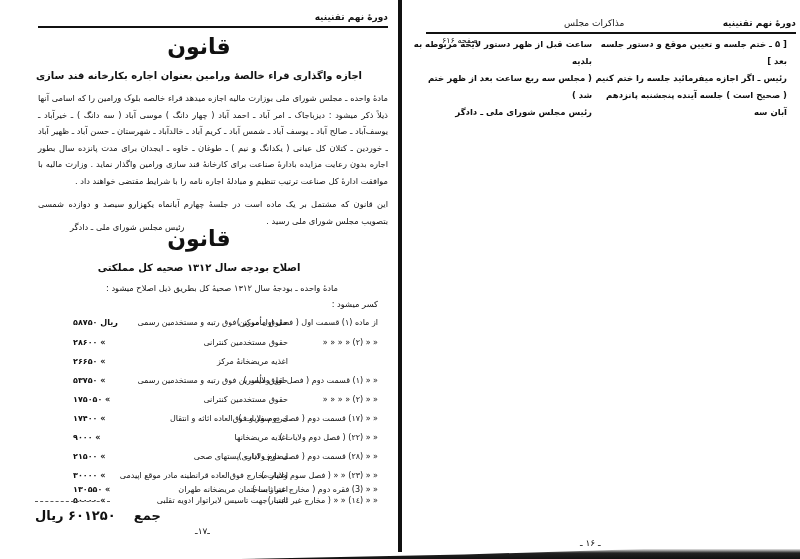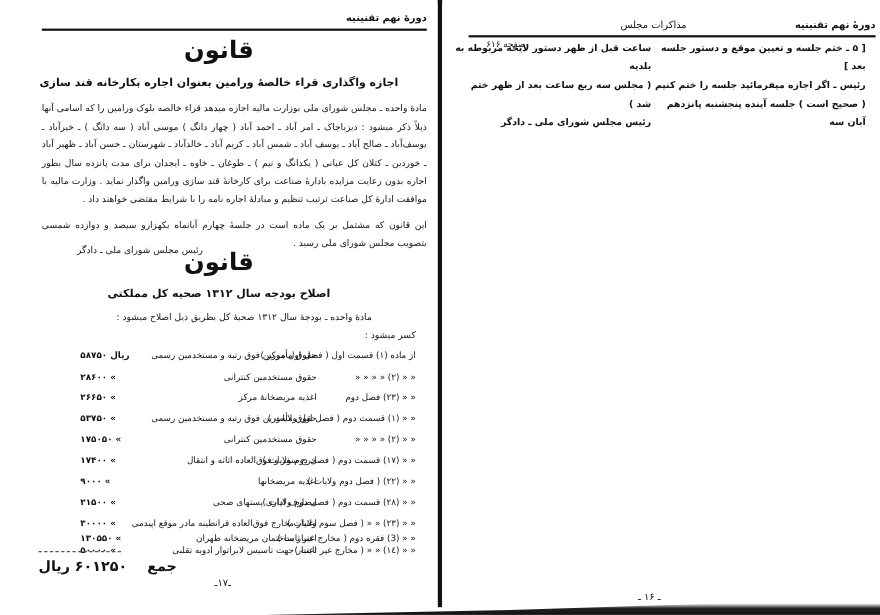--- a/index.html
+++ b/index.html
@@ -60,21 +60,20 @@
       <span class="ref">از ماده (۱) قسمت اول ( فصل اول مرکز )</span>
       <span class="desc">حقوق مأمورین فوق رتبه و مستخدمین رسمی</span>
       <span class="amt">۵۸۷۵۰ ریال</span>
     </div>
     <div class="tbl-row rtl" style="top:338px;">
       <span class="ref">« « (۲) « « « «</span>
       <span class="desc">حقوق مستخدمین کنترانی</span>
       <span class="amt">۲۸۶۰۰ «</span>
     </div>
     <div class="tbl-row rtl" style="top:357px;">
-      <span class="ref">« « (۲۳) فصل دوم</span>
       <span class="desc">اغذیه مریضخانهٔ مرکز</span>
       <span class="amt">۲۶۶۵۰ «</span>
     </div>
     <div class="tbl-row rtl" style="top:376px;">
       <span class="ref">« « (۱) قسمت دوم ( فصل اول ولایات )</span>
       <span class="desc">حقوق مأمورین فوق رتبه و مستخدمین رسمی</span>
       <span class="amt">۵۳۷۵۰ «</span>
     </div>
     <div class="tbl-row rtl" style="top:395px;">
       <span class="ref">« « (۲) « « « «</span>

